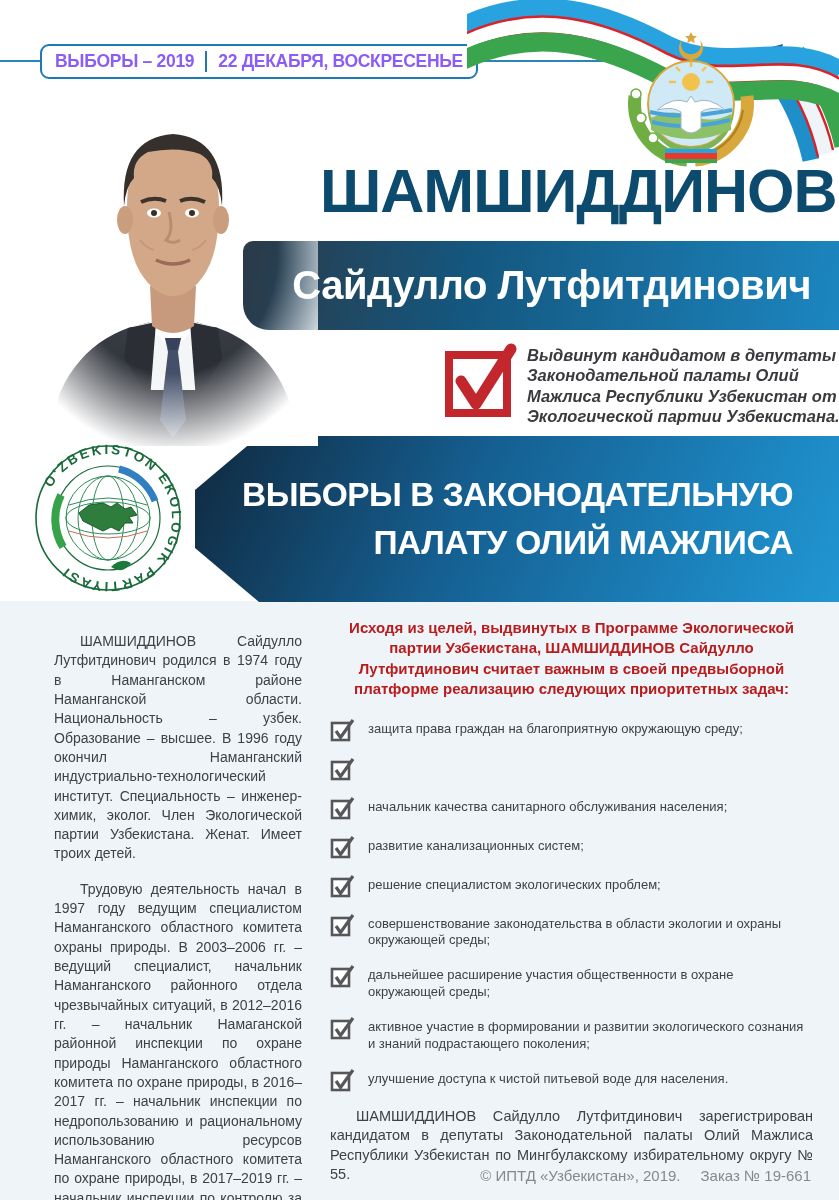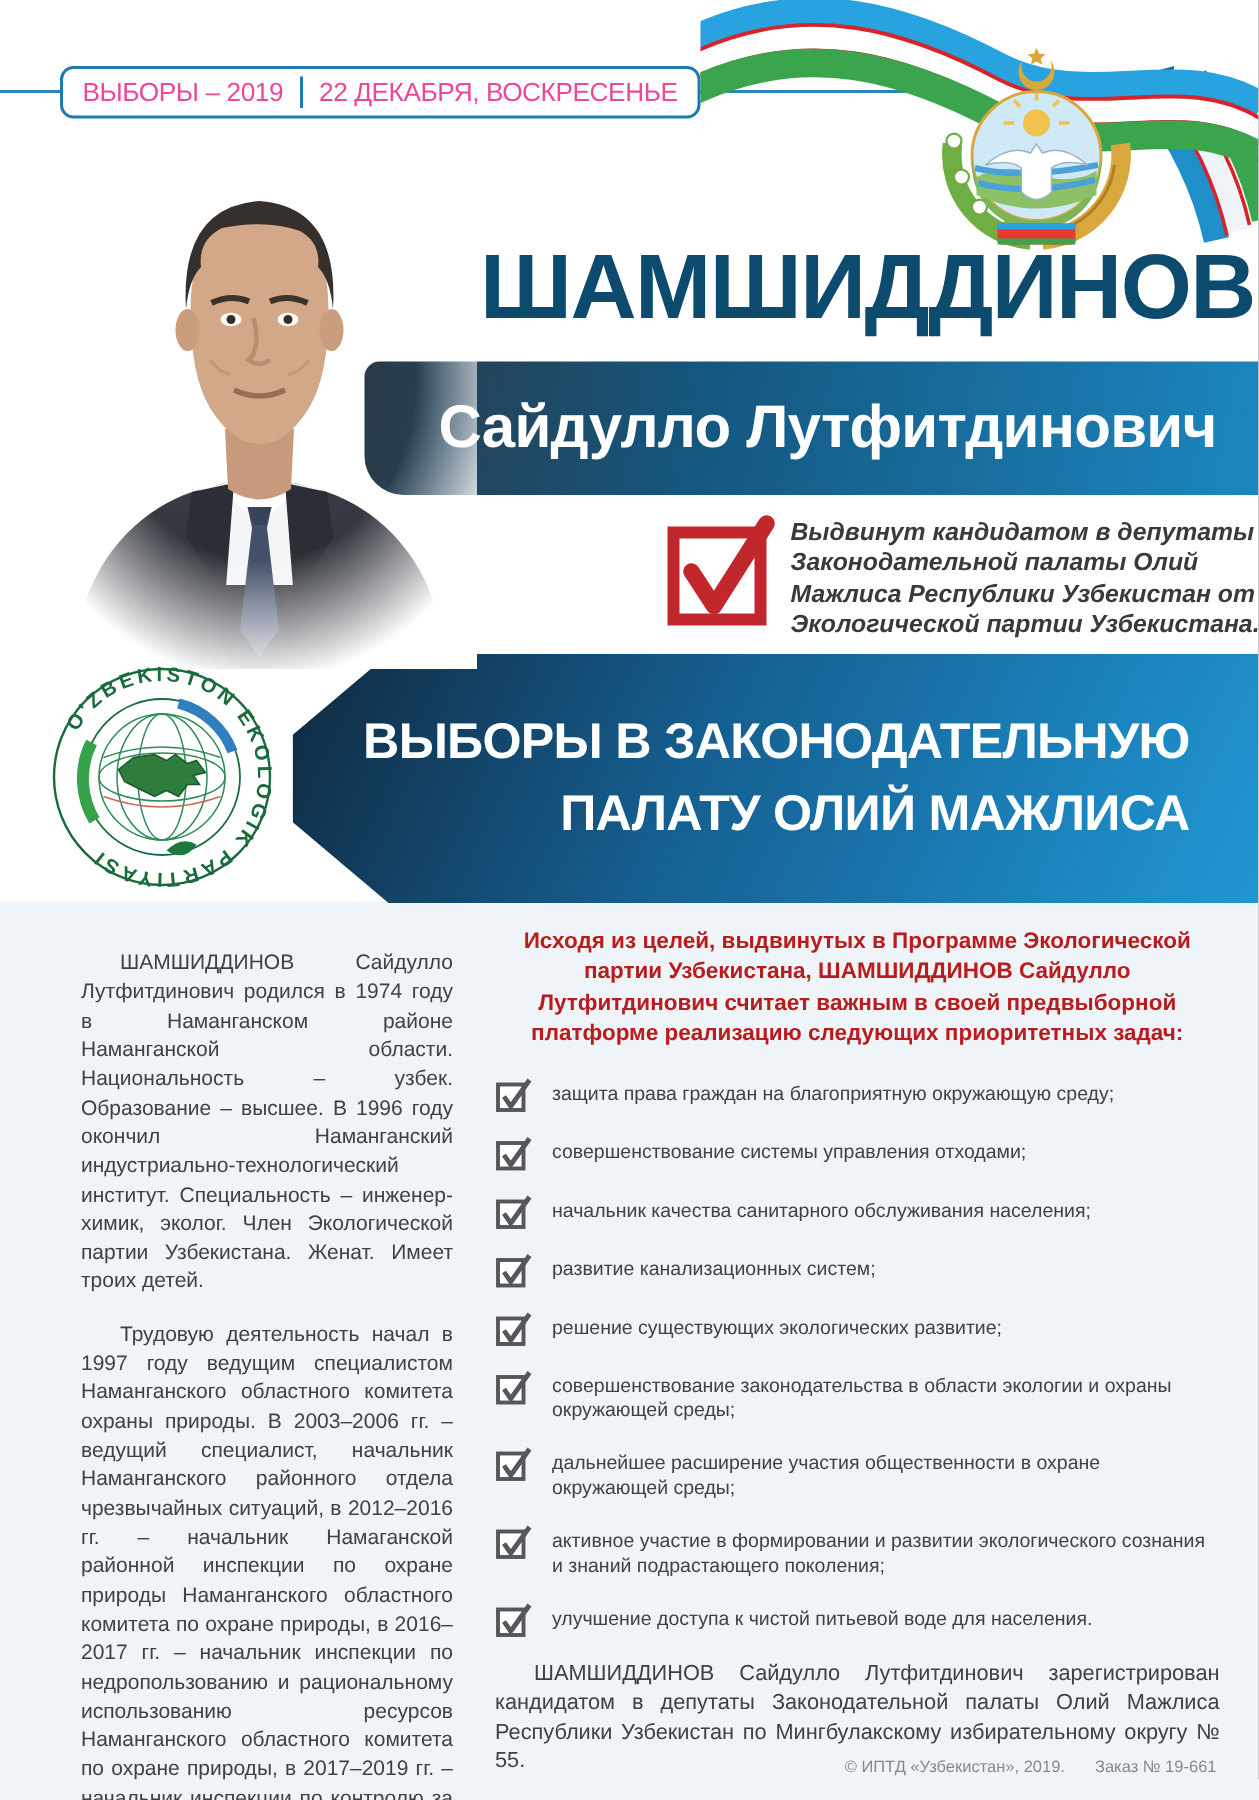--- a/index.html
+++ b/index.html
@@ -10,21 +10,21 @@
     font-family:"Liberation Sans","DejaVu Sans",sans-serif;
     color:#3d4246;
   }
   
   .header-rule{position:absolute;top:60px;left:0;width:100%;height:2px;background:#2a85bb;z-index:1;}
   .date-badge{
     position:absolute;top:44px;left:40px;height:35px;z-index:2;
     background:#fff;border:2.5px solid #1e7ab3;border-radius:9px;
     display:flex;align-items:center;padding:0 13px;gap:11px;
   }
-  .date-badge span{font-size:17.5px;font-weight:normal;color:#ec4899;white-space:nowrap;letter-spacing:-0.3px;}
+  .date-badge span{font-size:17.5px;font-weight:bold;color:#8b5cf6;white-space:nowrap;letter-spacing:-0.3px;}
   .date-badge .vdiv{width:2px;height:21px;background:#1e7ab3;}
   .ribbon-wrap{position:absolute;top:0;right:0;width:372px;height:178px;z-index:3;}
   
   .photo{position:absolute;left:28px;top:90px;width:290px;height:356px;z-index:4;}
   .photo svg{display:block;}
   .photo .fade{
     position:absolute;inset:0;
     background:radial-gradient(ellipse 62% 58% at 50% 46%,rgba(255,255,255,0) 58%,#ffffff 97%);
   }
   
@@ -66,21 +66,21 @@
     font-size:15px;font-weight:bold;text-align:center;line-height:1.36;color:#b91c1c;margin:0 0 18px 0;
   }
   .check-item{display:flex;align-items:flex-start;gap:13px;margin-bottom:15px;}
   .check-item .cbx{flex:none;width:25px;height:24px;margin-top:0;}
   .check-item .label{font-size:13px;line-height:1.3;color:#3d4246;padding-top:3px;}
   .closing{
     margin:6px 0 0 0;font-size:14.5px;line-height:1.34;text-align:justify;text-indent:26px;color:#3d4246;
   }
   .footer{
     position:absolute;right:28px;bottom:16px;z-index:1;
-    font-size:11px;color:#85898d;display:flex;gap:20px;margin-left:17px;
+    font-size:15px;color:#85898d;display:flex;gap:20px;margin-left:17px;
   }
 </style>
 </head>
 <body>
 
 <div class="poster">
 
   <div class="body-bg"></div>
 
   <div class="header-rule"></div>
@@ -263,21 +263,20 @@
             <path d="M 6,13 L 10.5,19.5 L 23,2" stroke="#56575b" stroke-width="3.2" fill="none"></path>
           </svg>
           <div class="label">защита права граждан на благоприятную окружающую среду;</div>
         </div>
 
         <div class="check-item">
           <svg class="cbx" viewBox="0 0 25 24">
             <rect x="2" y="5" width="17" height="17" fill="#fff" stroke="#56575b" stroke-width="2.6"></rect>
             <path d="M 6,13 L 10.5,19.5 L 23,2" stroke="#56575b" stroke-width="3.2" fill="none"></path>
           </svg>
-          <div class="label">совершенствование системы управления отходами;</div>
         </div>
 
         <div class="check-item">
           <svg class="cbx" viewBox="0 0 25 24">
             <rect x="2" y="5" width="17" height="17" fill="#fff" stroke="#56575b" stroke-width="2.6"></rect>
             <path d="M 6,13 L 10.5,19.5 L 23,2" stroke="#56575b" stroke-width="3.2" fill="none"></path>
           </svg>
           <div class="label">начальник качества санитарного обслуживания населения;</div>
         </div>
 
@@ -287,21 +286,21 @@
             <path d="M 6,13 L 10.5,19.5 L 23,2" stroke="#56575b" stroke-width="3.2" fill="none"></path>
           </svg>
           <div class="label">развитие канализационных систем;</div>
         </div>
 
         <div class="check-item">
           <svg class="cbx" viewBox="0 0 25 24">
             <rect x="2" y="5" width="17" height="17" fill="#fff" stroke="#56575b" stroke-width="2.6"></rect>
             <path d="M 6,13 L 10.5,19.5 L 23,2" stroke="#56575b" stroke-width="3.2" fill="none"></path>
           </svg>
-          <div class="label">решение существующих экологических развитие;</div>
+          <div class="label">решение специалистом экологических проблем;</div>
         </div>
 
         <div class="check-item">
           <svg class="cbx" viewBox="0 0 25 24">
             <rect x="2" y="5" width="17" height="17" fill="#fff" stroke="#56575b" stroke-width="2.6"></rect>
             <path d="M 6,13 L 10.5,19.5 L 23,2" stroke="#56575b" stroke-width="3.2" fill="none"></path>
           </svg>
           <div class="label">совершенствование законодательства в области экологии и охраны окружающей среды;</div>
         </div>
 

